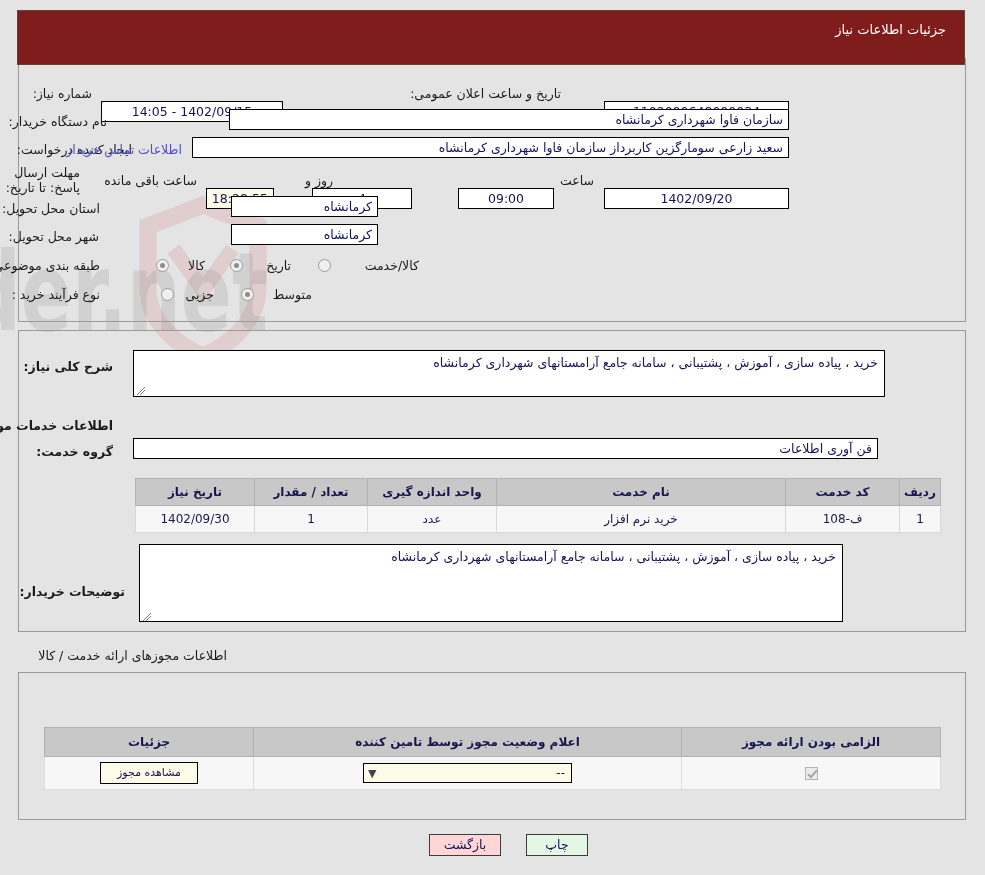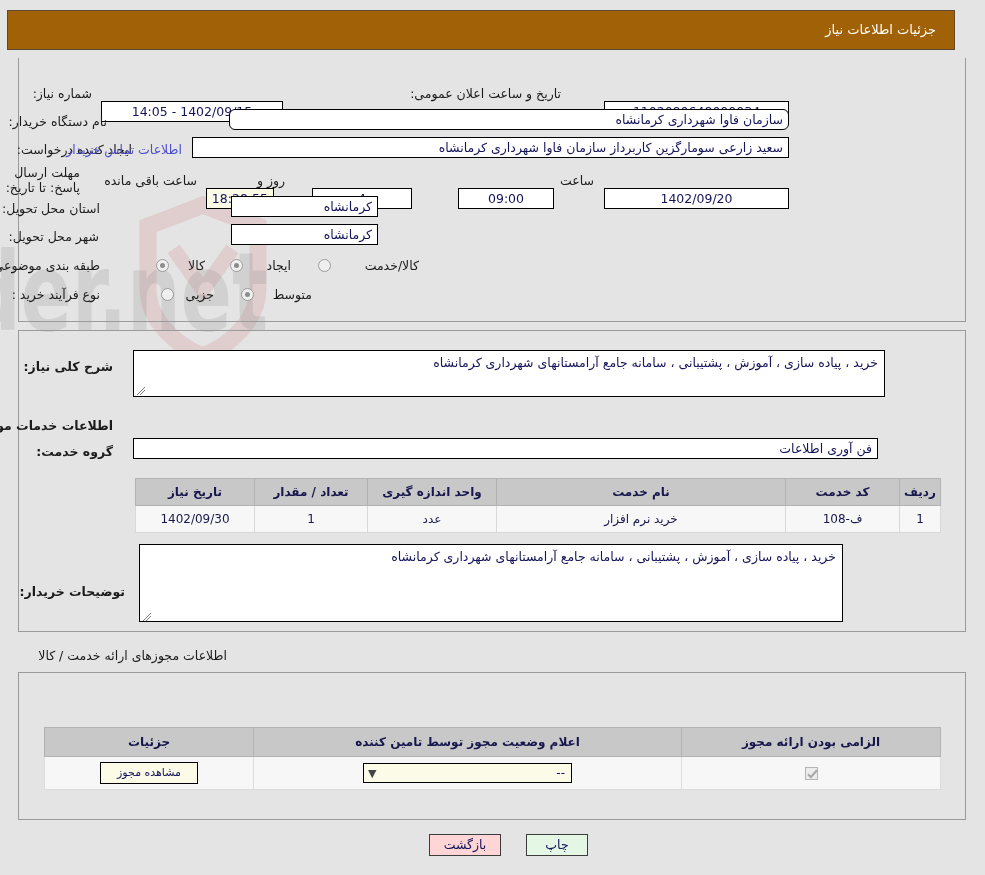--- a/index.html
+++ b/index.html
@@ -24,23 +24,23 @@
     left: 0; top: 160px;
     width: 985px; height: 200px;
     pointer-events: none;
     z-index: 0;
     opacity: 1;
   }
 
   
   .title-bar {
     position: absolute;
-    left: 7px; top: 10px;
-    width: 948px; height: 40px;
-    background: #a16207;
+    left: 17px; top: 10px;
+    width: 948px; height: 55px;
+    background: #7f1d1d;
     border: 1px solid #5d4a2e;
     box-sizing: border-box;
     color: #ffffff;
     font-size: 13px;
     display: flex;
     align-items: center;
     justify-content: flex-start;
     padding-right: 0;
     z-index: 3;
   }
@@ -287,48 +287,48 @@
 
   <div class="panel panel-top"></div>
 
   <div class="lbl" style="right:893px; top:86px;">شماره نیاز:</div>
   <div class="tbox center" style="right:196px; top:81px; width:185px;">1102090648000034</div>
 
   <div class="lbl" style="right:424px; top:86px;">تاریخ و ساعت اعلان عمومی:</div>
   <div class="tbox center" style="right:702px; top:81px; width:182px;">1402/09/15 - 14:05</div>
 
   <div class="lbl" style="right:878px; top:114px;">نام دستگاه خریدار:</div>
-  <div class="tbox" style="right:196px; top:109px; width:560px;border-radius:6px;">سازمان فاوا شهرداری کرمانشاه</div>
+  <div class="tbox" style="right:196px; top:109px; width:560px;">سازمان فاوا شهرداری کرمانشاه</div>
 
   <div class="lbl" style="right:853px; top:142px;">ایجاد کننده درخواست:</div>
   <div class="tbox" style="right:196px; top:137px; width:597px;">سعید زارعی سومارگزین کاربرداز سازمان فاوا شهرداری کرمانشاه</div>
   <div class="link" style="right:803px; top:142px;">اطلاعات تماس خریدار</div>
 
   <div class="lbl" style="right:905px; top:165px; white-space:normal; width:80px; text-align:right; line-height:15px;">مهلت ارسال پاسخ: تا تاریخ:</div>
   <div class="tbox center" style="right:196px; top:168px; width:185px;">1402/09/20</div>
   <div class="lbl" style="right:391px; top:173px;">ساعت</div>
   <div class="tbox center" style="right:431px; top:168px; width:96px;">09:00</div>
   <div class="tbox center" style="right:573px; top:168px; width:100px;">4</div>
-  <div class="lbl" style="right:700px; top:173px;">روز و</div>
+  <div class="lbl" style="right:652px; top:173px;">روز و</div>
   <div class="tbox center cream" style="right:711px; top:168px; width:68px;">18:28:55</div>
   <div class="lbl" style="right:788px; top:173px;">ساعت باقی مانده</div>
 
   <div class="lbl" style="right:885px; top:201px;">استان محل تحویل:</div>
   <div class="tbox" style="right:607px; top:196px; width:147px;">کرمانشاه</div>
 
   <div class="lbl" style="right:886px; top:229px;">شهر محل تحویل:</div>
   <div class="tbox" style="right:607px; top:224px; width:147px;">کرمانشاه</div>
 
   <div class="lbl" style="right:885px; top:258px;">طبقه بندی موضوعی:</div>
 
   <span class="radio on" style="right:816px; top:259px;"></span>
   <div class="lbl" style="right:780px; top:258px;">کالا</div>
 
   <span class="radio on" style="right:742px; top:259px;"></span>
-  <div class="lbl" style="right:694px; top:258px;">ایجاد</div>
+  <div class="lbl" style="right:694px; top:258px;">تاریخ</div>
 
   <span class="radio" style="right:654px; top:259px;"></span>
   <div class="lbl" style="right:566px; top:258px;">کالا/خدمت</div>
 
   <div class="lbl" style="right:885px; top:287px;">نوع فرآیند خرید :</div>
 
   <span class="radio" style="right:811px; top:288px;"></span>
   <div class="lbl" style="right:771px; top:287px;">جزیی</div>
 
   <span class="radio on" style="right:731px; top:288px;"></span>

